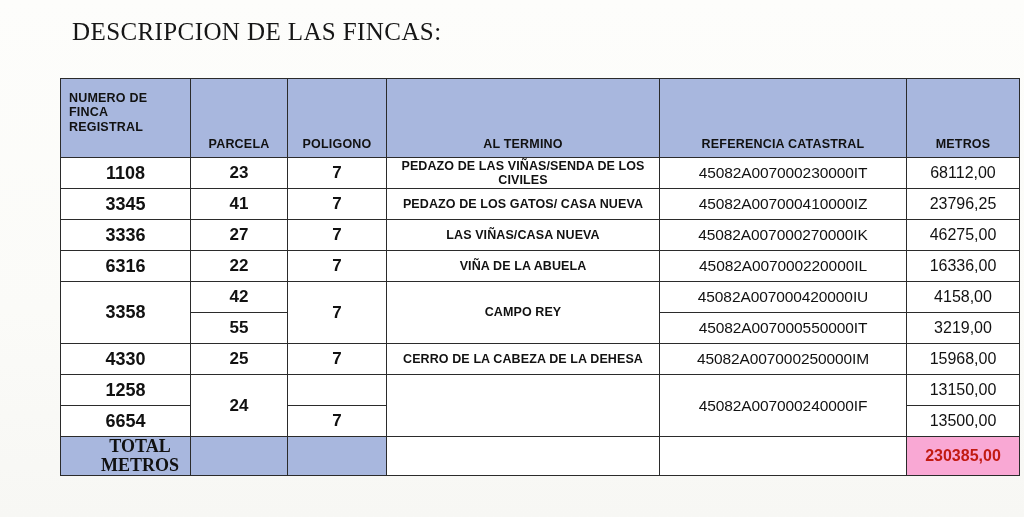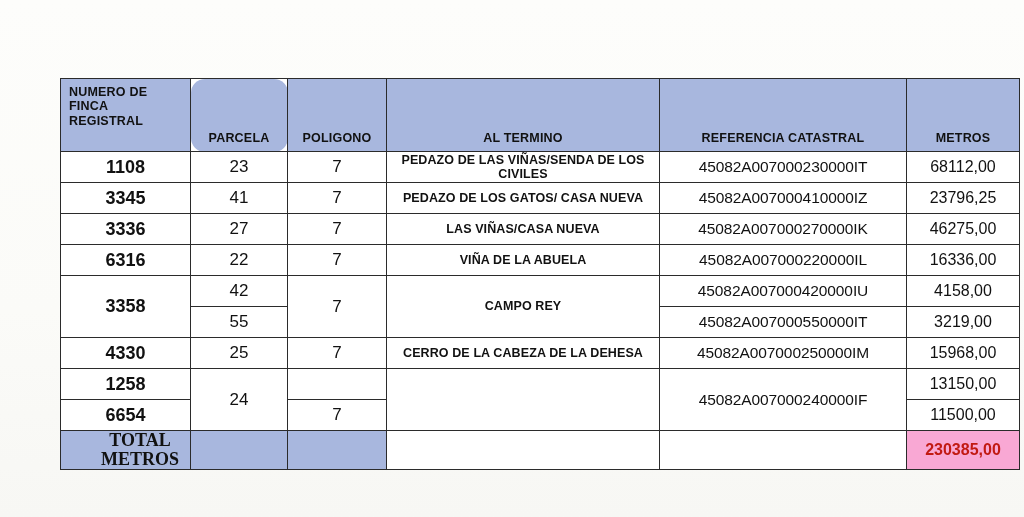--- a/index.html
+++ b/index.html
@@ -57,49 +57,49 @@
     font-weight: bold;
     font-size: 12.5px;
     line-height: 1.15;
     height: 66px;
     letter-spacing: 0.2px;
   }
   thead th.col-num {
     text-align: left;
     padding-left: 8px;
     vertical-align: top;
-    padding-top: 6px;
+    padding-top: 12px;
   }
   thead th.col-parcela,
   thead th.col-poligono,
   thead th.col-termino,
   thead th.col-ref,
   thead th.col-metros {
     vertical-align: bottom;
     padding-bottom: 6px;
   }
   
   .col-num      { width: 118px; }
-  .col-parcela  { width: 90px; border-radius: 14px;  }
+  .col-parcela  { width: 90px;  }
   .col-poligono { width: 92px;  }
   .col-termino  { width: 266px; }
   .col-ref      { width: 240px; }
   .col-metros   { width: 106px; }
 
   tbody td {
     height: 30px;
     font-size: 15px;
   }
   td.c-finca {
     font-weight: bold;
     font-size: 18px;
     font-family: "Liberation Serif", serif;
   }
   td.c-parcela, td.c-poligono {
-    font-weight: normal;
+    font-weight: bold;
     font-size: 17px;
     font-family: "Liberation Serif", serif;
   }
   td.c-termino {
     font-size: 12.5px;
     font-weight: bold;
     line-height: 1.15;
     letter-spacing: 0.1px;
   }
   td.c-ref {
@@ -135,20 +135,21 @@
   }
   .two-line {
     display: block;
   }
 </style>
 </head>
 <body>
 
 <div class="page">
 
+  <div class="page-title">DESCRIPCION DE LAS FINCAS:</div>
 
   <div class="table-wrap">
     <table class="fincas">
       <thead>
         <tr>
           <th class="col-num">
             <span class="two-line">NUMERO DE</span>
             <span class="two-line">FINCA</span>
             <span class="two-line">REGISTRAL</span>
           </th>
@@ -226,21 +227,21 @@
           <td class="c-parcela" rowspan="2">24</td>
           <td class="c-poligono"></td>
           <td class="c-termino" rowspan="2"></td>
           <td class="c-ref" rowspan="2">45082A007000240000IF</td>
           <td class="c-metros">13150,00</td>
         </tr>
 
         <tr>
           <td class="c-finca">6654</td>
           <td class="c-poligono">7</td>
-          <td class="c-metros">11500,00</td>
+          <td class="c-metros">13500,00</td>
         </tr>
 
         <tr class="total">
           <td class="total-label">
             <span class="two-line">TOTAL</span>
             <span class="two-line">METROS</span>
           </td>
           <td></td>
           <td></td>
           <td class="blank-cell"></td>

